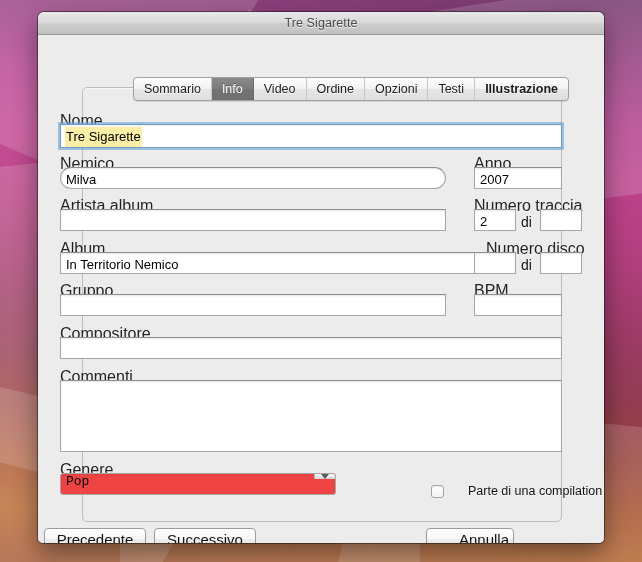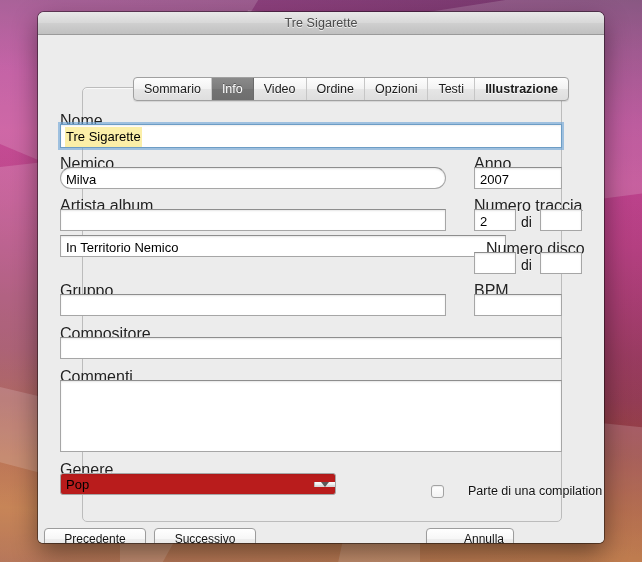--- a/index.html
+++ b/index.html
@@ -196,25 +196,26 @@
     padding: 2px 1px 3px 1px;
   }
 
   
   .combo {
     position: absolute;
     box-sizing: border-box;
     height: 22px;
     border: 1px solid #a6a6a6;
     border-radius: 3px;
-    background: #b91c1c;
-    display: flex;
-    align-items: center;
+    background: #ef4444;
+    display: flex;
+    align-items: flex-start;
     box-shadow: inset 0 1px 2px rgba(0,0,0,0.08);
     overflow: hidden;
+    font-family: Liberation Mono, monospace;
   }
   .combo .val {
     flex: 1;
     display: flex;
     align-items: center;
     padding-left: 5px;
     font-size: 13px;
     color: #000;
   }
   .combo .arrowbtn {
@@ -268,21 +269,21 @@
   .btn {
     position: absolute;
     box-sizing: border-box;
     height: 22px;
     border: 1px solid #9c9c9c;
     border-radius: 4px;
     background: linear-gradient(to bottom, #ffffff 0%, #f7f7f7 48%, #ededed 52%, #e3e3e3 100%);
     display: flex;
     align-items: center;
     justify-content: center;
-    font-size: 12px;
+    font-size: 15px;
     color: #121212;
     cursor: default;
     box-shadow: 0 1px 1px rgba(0,0,0,0.10);
     text-shadow: 0 1px 0 rgba(255,255,255,0.8);
   }
   .btn.default {
     border: 1px solid #4e83b5;
     background: linear-gradient(to bottom, #a9dcfb 0%, #71bdf4 46%, #4aa6ec 54%, #61b6f3 100%);
     color: #0a0a0a;
     text-shadow: 0 1px 0 rgba(255,255,255,0.45);
@@ -349,21 +350,21 @@
       <div class="lbl" style="left:436px; top:162px;">Numero traccia</div>
       <div class="fld" style="left:436px; top:174px; width:42px; height:22px;">
         <span class="fldtext" style="left:5px; top:5px;">2</span>
       </div>
       <div class="dilbl" style="left:483px; top:179px;">di</div>
       <div class="fld" style="left:502px; top:174px; width:42px; height:22px;">
         <span class="fldtext" style="left:5px; top:5px;"></span>
       </div>
 
       <div class="lbl" style="left:22px; top:205px;">Album</div>
-      <div class="fld" style="left:22px; top:200px; width:446px; height:22px;">
+      <div class="fld" style="left:22px; top:217px; width:446px; height:22px;">
         <span class="fldtext" style="left:5px; top:5px;">In Territorio Nemico</span>
       </div>
 
       <div class="lbl" style="left:448px; top:205px;">Numero disco</div>
       <div class="fld" style="left:436px; top:217px; width:42px; height:22px;">
         <span class="fldtext" style="left:5px; top:5px;"></span>
       </div>
       <div class="dilbl" style="left:483px; top:222px;">di</div>
       <div class="fld" style="left:502px; top:217px; width:42px; height:22px;">
         <span class="fldtext" style="left:5px; top:5px;"></span>

